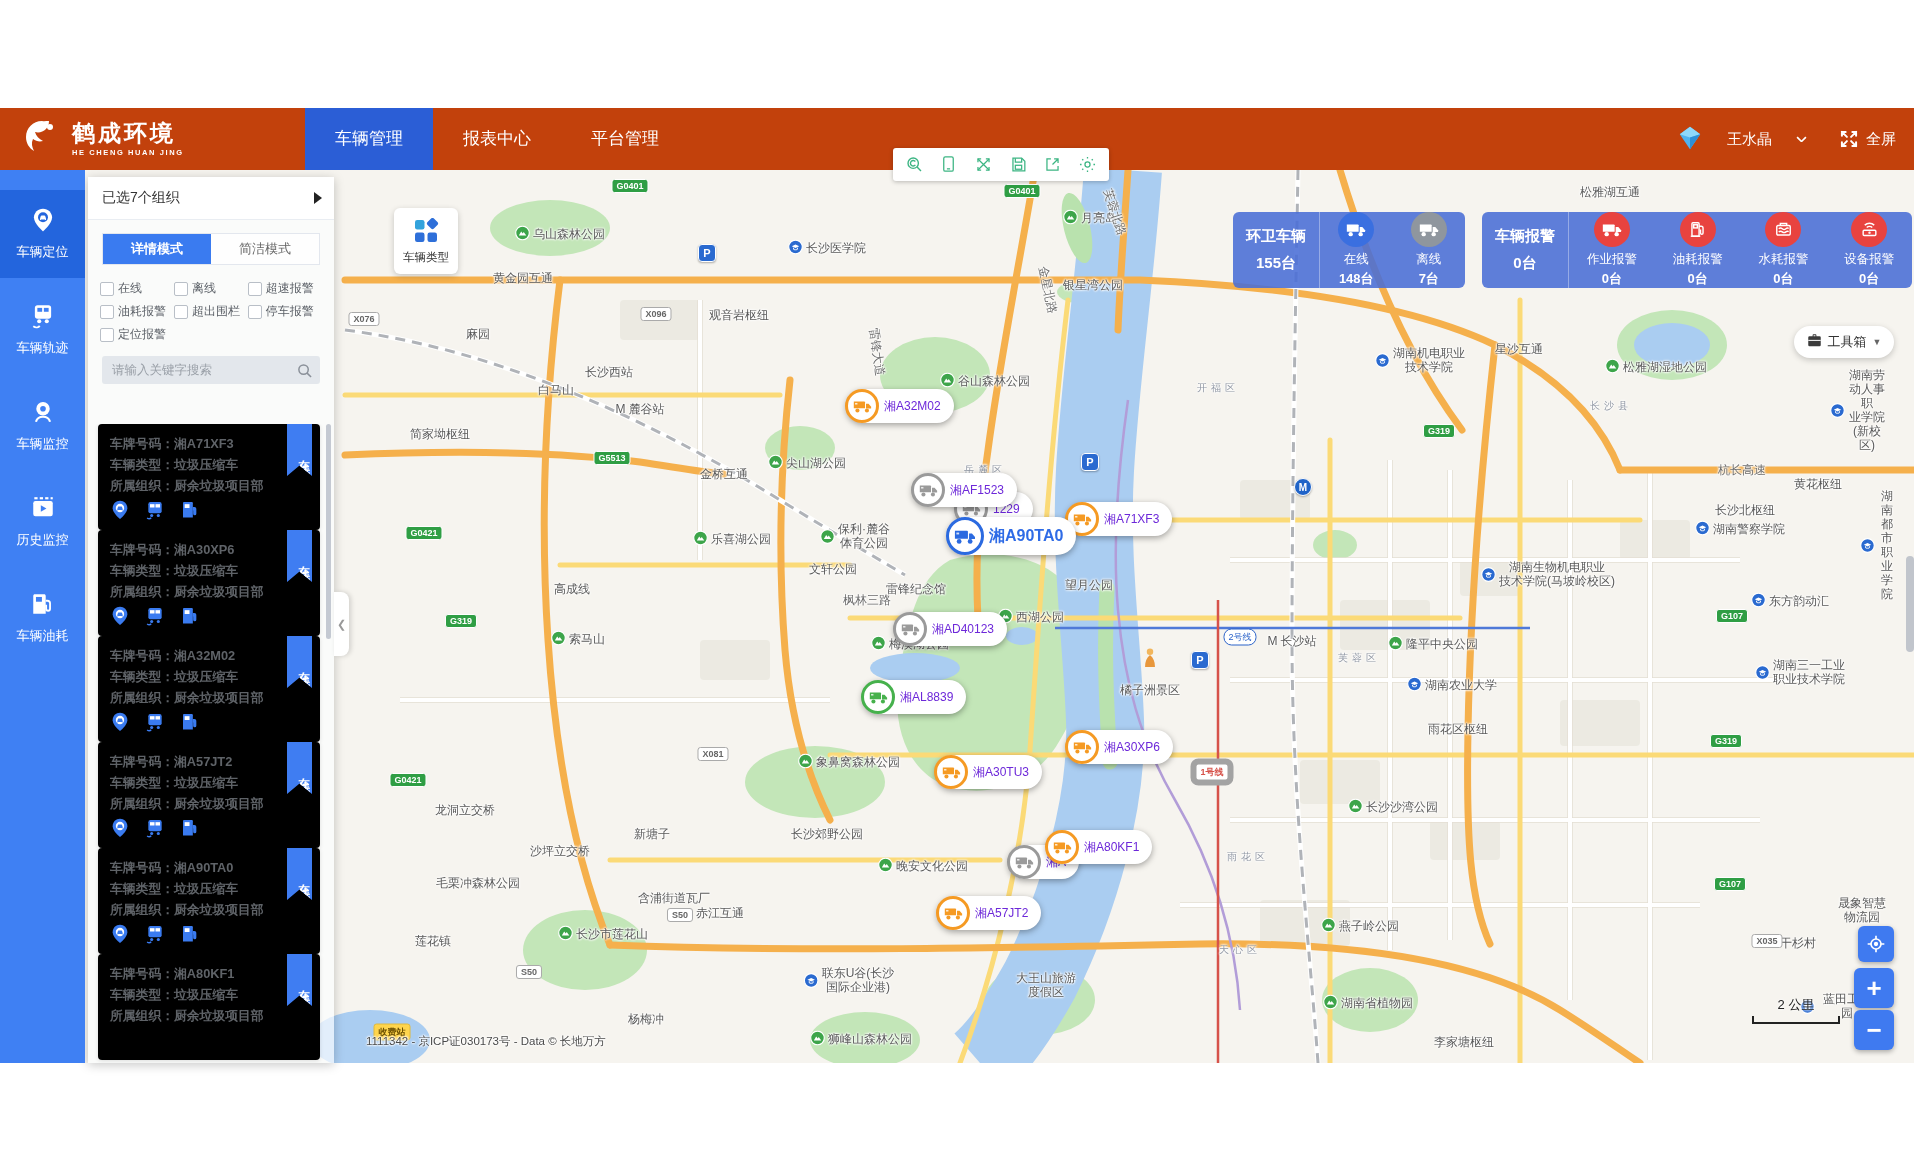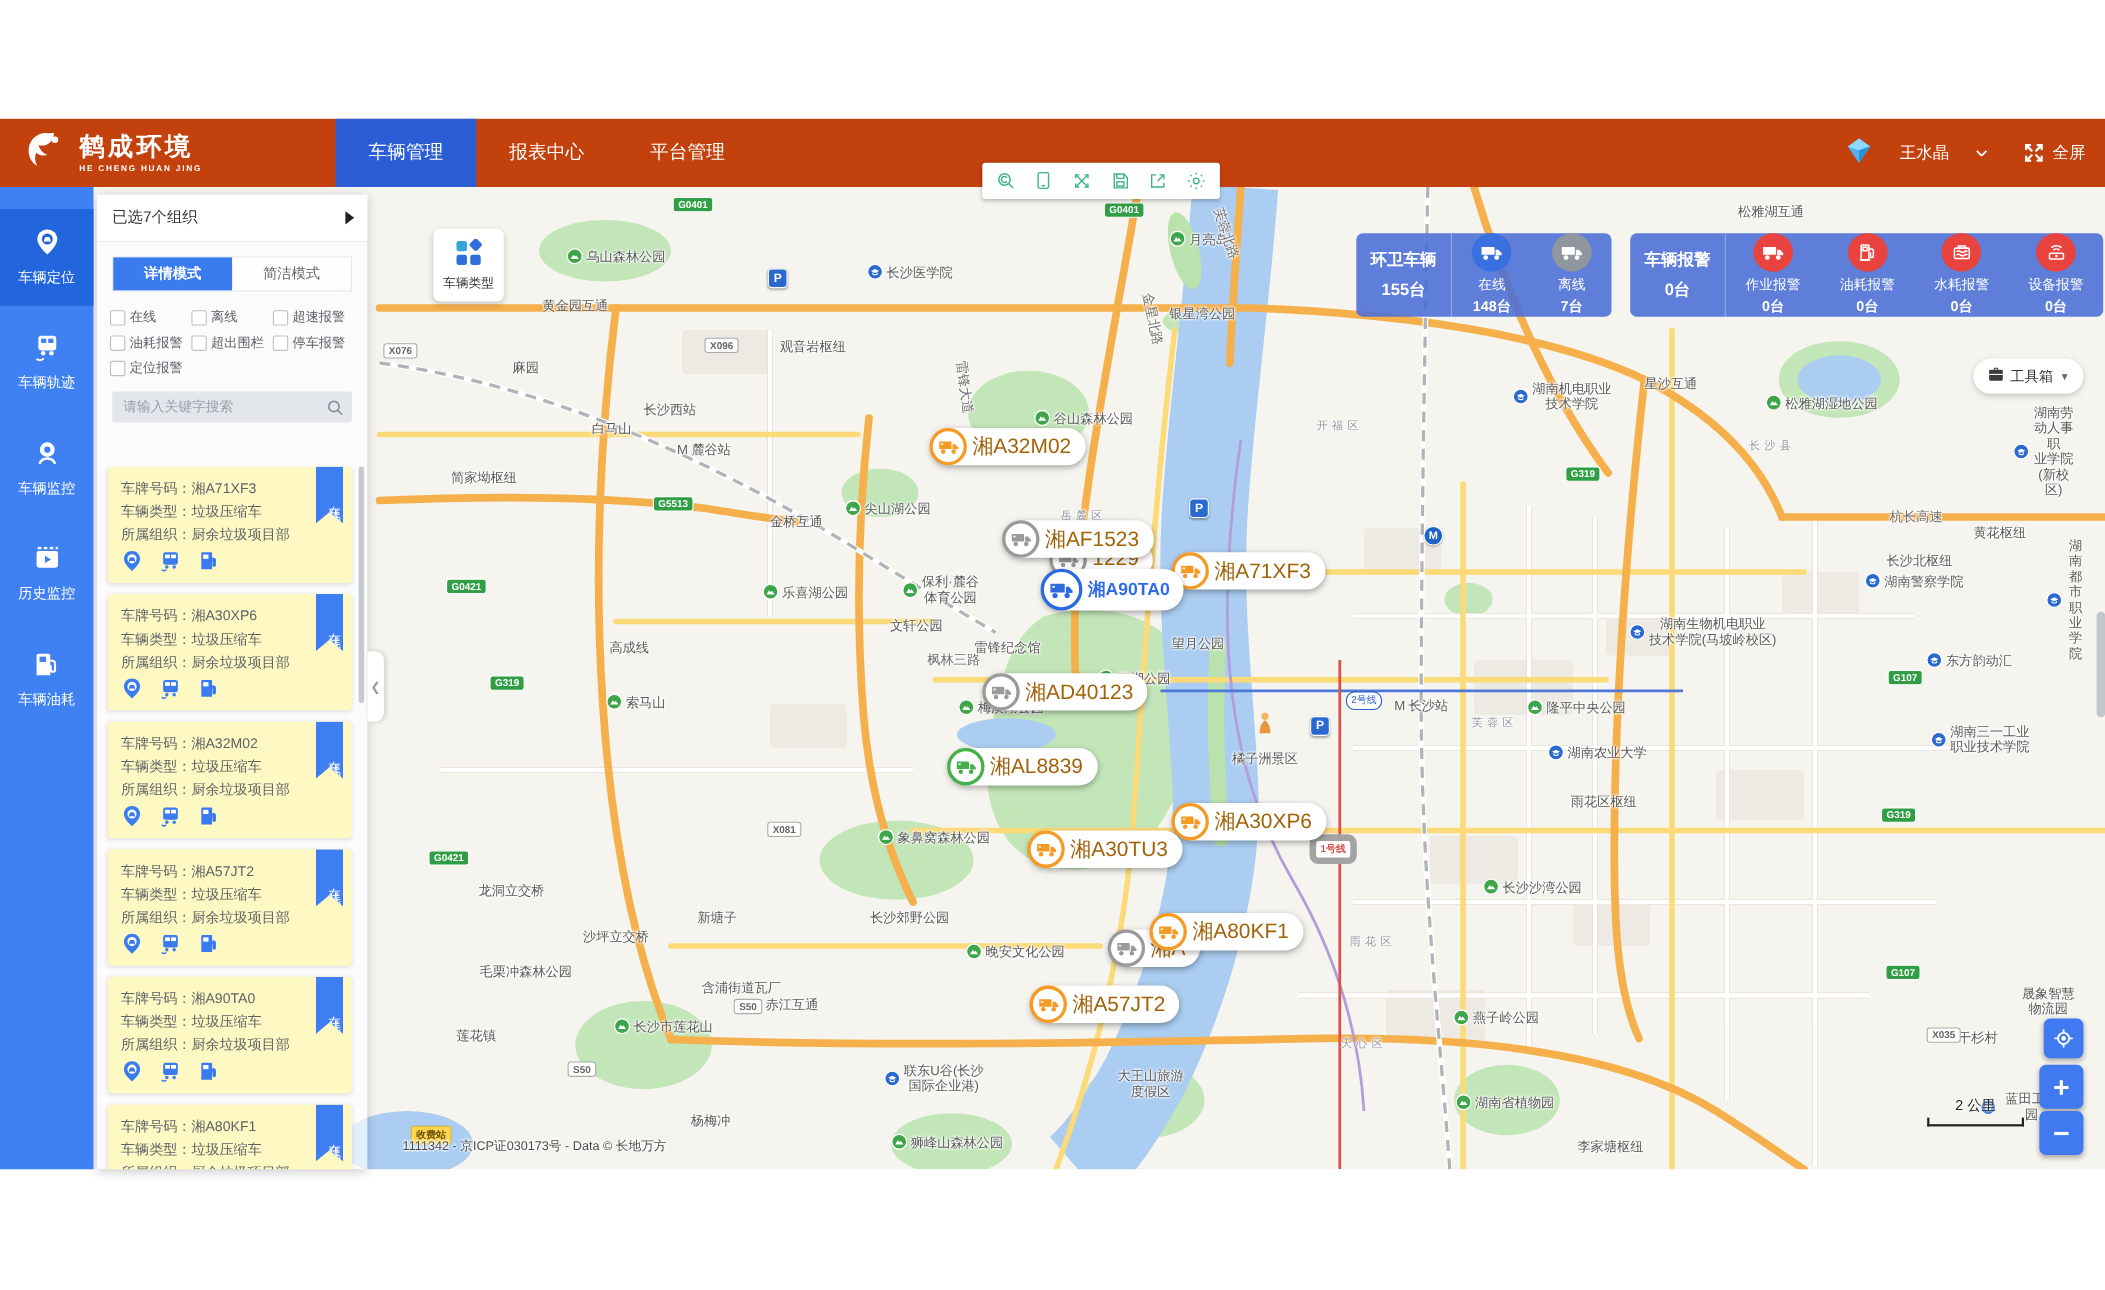--- a/index.html
+++ b/index.html
@@ -36,22 +36,22 @@
   .mode-tabs{display:flex;margin:13px 14px 0;height:30px;border:1px solid #e3e7ee;background:rgba(255,255,255,.8);}
   .mode-tab{flex:1;display:flex;align-items:center;justify-content:center;font-size:13px;color:#666;cursor:pointer;}
   .mode-tab.active{background:#3a7bf0;color:#fff;font-weight:bold;}
   .filters{margin:12px 12px 0;display:flex;flex-wrap:wrap;}
   .filter{width:33.3%;display:flex;align-items:center;gap:4px;font-size:12px;color:#5a5f66;height:23px;cursor:pointer;box-sizing:border-box;}
   .filter .cb{width:12px;height:12px;background:#fff;border:1px solid #b9bfc7;border-radius:2px;flex:none;}
   .searchbox{margin:10px 14px 0;height:28px;background:rgba(226,230,235,.95);border-radius:3px;display:flex;align-items:center;padding:0 8px;gap:6px;}
   .searchbox input{flex:1;border:0;background:transparent;outline:none;font-size:12.5px;color:#333;font-family:inherit;}
   .searchbox input::placeholder{color:#9aa0a8;}
   .vlist{position:absolute;left:0;right:0;top:247px;bottom:0;overflow:hidden;padding:0 14px 0 10px;}
-  .vcard{position:relative;background:#fef9c3;border-radius:4px;box-shadow:0 1px 4px rgba(0,0,0,.12);margin-bottom:10px;
-    padding:9px 12px 8px;min-height:89px;cursor:pointer;}
+  .vcard{position:relative;background:#000000;border-radius:4px;box-shadow:0 1px 4px rgba(0,0,0,.12);
+    padding:9px 12px 8px;min-height:89px;cursor:pointer;font-weight:bold;}
   .vrow{font-size:12.8px;color:#5f6368;line-height:21px;white-space:nowrap;}
   .vicons{display:flex;gap:15px;margin-top:4px;}
   .vicons span{cursor:pointer;display:flex;}
   .ribbon{position:absolute;top:0;right:8px;width:25px;height:52px;background:#3f7df2;color:#fff;font-size:12px;
     display:flex;align-items:flex-start;justify-content:center;padding-top:6px;box-sizing:border-box;
     writing-mode:vertical-rl;letter-spacing:3px;clip-path:polygon(0 0,100% 0,100% 100%,50% 80%,0 100%);}
   .vscroll{position:absolute;right:3px;top:247px;width:5px;height:215px;background:#c4c9d2;border-radius:3px;z-index:16;cursor:pointer;}
   .collapse-handle{position:absolute;left:334px;top:592px;width:15px;height:64px;background:#fff;border-radius:0 8px 8px 0;
     box-shadow:2px 0 5px rgba(0,0,0,.15);z-index:16;display:flex;align-items:center;justify-content:center;color:#999;font-size:11px;cursor:pointer;}
   
@@ -68,21 +68,21 @@
   .sh-x{background:#fff;color:#666;border:1px solid #aaa;}
   .sh-toll{background:#ffd54d;color:#6b4e00;border:1px solid #e0b93d;}
   .sh-mblue{background:#fff;color:#2a62c9;border:1px solid #2a62c9;border-radius:8px;font-weight:normal;}
   .sh-mred{background:#fff;color:#d6524a;border:6px solid #a3a3a3;border-radius:8px;font-weight:bold;margin-top:19px;}
   .poi{position:absolute;transform:translate(-50%,-50%);z-index:2;}
   .poi .pp{width:16px;height:16px;border-radius:4px;background:#2a6ad0;color:#fff;font-size:11px;font-weight:bold;
     display:flex;align-items:center;justify-content:center;border:1.5px solid #fff;box-shadow:0 1px 2px rgba(0,0,0,.3);}
   .poi .pm{width:16px;height:16px;border-radius:50%;background:#1f63c8;color:#fff;font-size:10px;font-weight:bold;
     display:flex;align-items:center;justify-content:center;border:1.5px solid #fff;box-shadow:0 1px 2px rgba(0,0,0,.3);}
   .vmarker{position:absolute;display:inline-flex;align-items:center;background:#fff;border-radius:19px;height:34px;
-    padding-right:13px;gap:5px;box-shadow:0 2px 6px rgba(0,0,0,.35);z-index:4;font-size:19px;color:#a16207;cursor:pointer;white-space:nowrap;}
+    padding-right:13px;gap:5px;box-shadow:0 2px 6px rgba(0,0,0,.35);z-index:4;font-size:12px;color:#6d28d9;cursor:pointer;white-space:nowrap;}
   .vmarker .mk-ic{width:34px;height:34px;border-radius:50%;background:#fff;border:3px solid;box-sizing:border-box;
     display:flex;align-items:center;justify-content:center;margin-left:-1px;flex:none;}
   .vmarker.selected{height:38px;font-size:16px;color:#2e6be6;font-weight:bold;z-index:5;}
   .vmarker.selected .mk-ic{width:38px;height:38px;}
   
   .stats{position:absolute;top:212px;height:76px;background:rgba(73,109,214,.88);border-radius:6px;color:#fff;display:flex;z-index:6;}
   .stats .tcell{width:86px;display:flex;flex-direction:column;align-items:center;justify-content:center;gap:8px;
     font-size:15px;font-weight:bold;border-right:1px solid rgba(255,255,255,.35);}
   .stats .scol{flex:1;display:flex;flex-direction:column;align-items:center;justify-content:center;gap:2px;}
   .stats .circ{width:36px;height:36px;border-radius:50%;display:flex;align-items:center;justify-content:center;margin-bottom:2px;}

